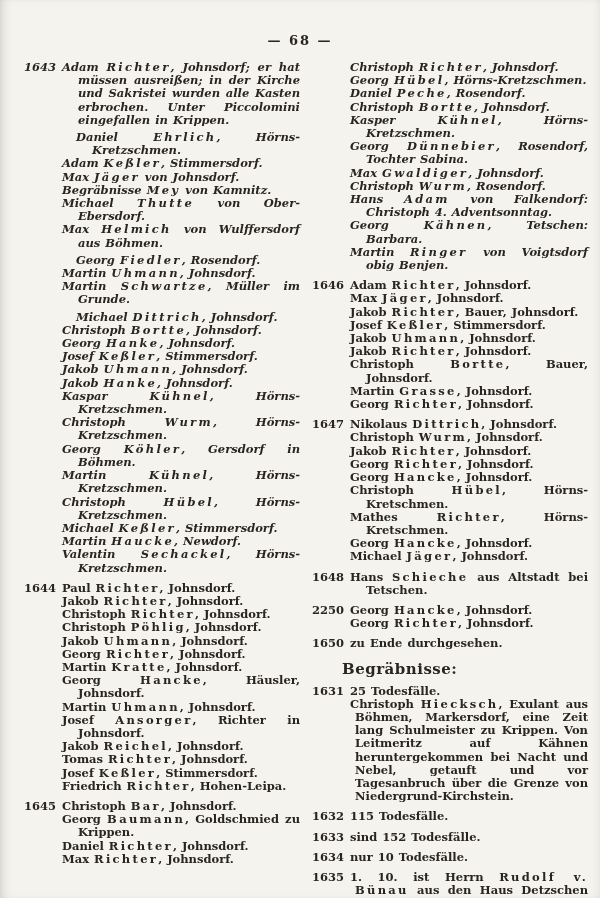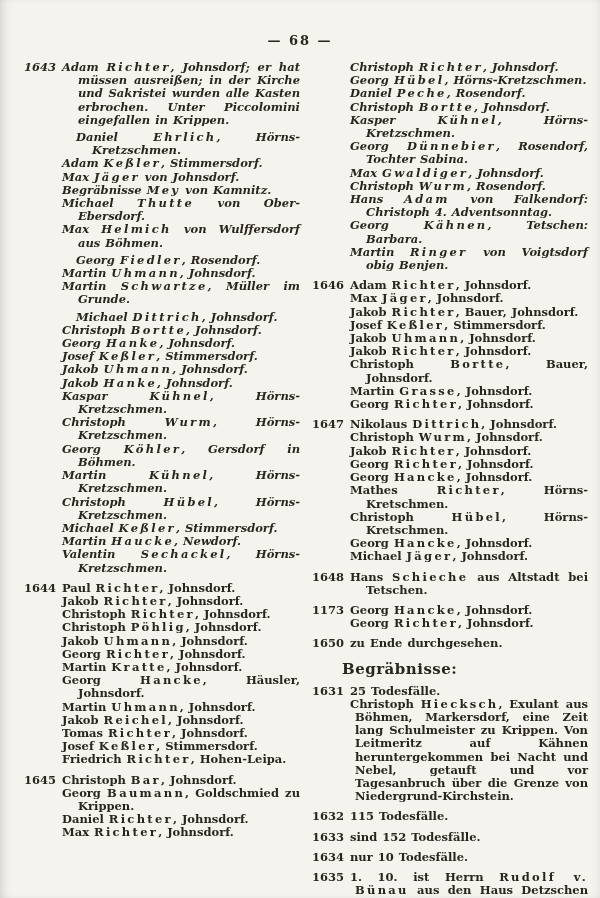--- a/index.html
+++ b/index.html
@@ -99,20 +99,21 @@
           <div class="entries">
             <p class="entry"><span>Paul </span><span class="sp">Richter</span><span>, Johnsdorf.</span></p>
             <p class="entry"><span>Jakob </span><span class="sp">Richter</span><span>, Johnsdorf.</span></p>
             <p class="entry"><span>Christoph </span><span class="sp">Richter</span><span>, Johnsdorf.</span></p>
             <p class="entry"><span>Christoph </span><span class="sp">Pöhlig</span><span>, Johnsdorf.</span></p>
             <p class="entry"><span>Jakob </span><span class="sp">Uhmann</span><span>, Johnsdorf.</span></p>
             <p class="entry"><span>Georg </span><span class="sp">Richter</span><span>, Johnsdorf.</span></p>
             <p class="entry"><span>Martin </span><span class="sp">Kratte</span><span>, Johnsdorf.</span></p>
             <p class="entry"><span>Georg </span><span class="sp">Hancke</span><span>, Häusler, Johnsdorf.</span></p>
             <p class="entry"><span>Martin </span><span class="sp">Uhmann</span><span>, Johnsdorf.</span></p>
+            <p class="entry"><span>Josef </span><span class="sp">Ansorger</span><span>, Richter in Johnsdorf.</span></p>
             <p class="entry"><span>Jakob </span><span class="sp">Reichel</span><span>, Johnsdorf.</span></p>
             <p class="entry"><span>Tomas </span><span class="sp">Richter</span><span>, Johnsdorf.</span></p>
             <p class="entry"><span>Josef </span><span class="sp">Keßler</span><span>, Stimmersdorf.</span></p>
             <p class="entry"><span>Friedrich </span><span class="sp">Richter</span><span>, Hohen-Leipa.</span></p>
           </div>
         </div>
         <div class="year-block">
           <div class="year">1645</div>
           <div class="entries">
             <p class="entry"><span>Christoph </span><span class="sp">Bar</span><span>, Johnsdorf.</span></p>
@@ -154,34 +155,34 @@
           </div>
         </div>
         <div class="year-block">
           <div class="year">1647</div>
           <div class="entries">
             <p class="entry"><span>Nikolaus </span><span class="sp">Dittrich</span><span>, Johnsdorf.</span></p>
             <p class="entry"><span>Christoph </span><span class="sp">Wurm</span><span>, Johnsdorf.</span></p>
             <p class="entry"><span>Jakob </span><span class="sp">Richter</span><span>, Johnsdorf.</span></p>
             <p class="entry"><span>Georg </span><span class="sp">Richter</span><span>, Johnsdorf.</span></p>
             <p class="entry"><span>Georg </span><span class="sp">Hancke</span><span>, Johnsdorf.</span></p>
+            <p class="entry"><span>Christoph </span><span class="sp">Hübel</span><span>, Hörns-Kretschmen.</span></p>
             <p class="entry"><span>Mathes </span><span class="sp">Richter</span><span>, Hörns-Kretschmen.</span></p>
-            <p class="entry"><span>Christoph </span><span class="sp">Hübel</span><span>, Hörns-Kretschmen.</span></p>
             <p class="entry"><span>Georg </span><span class="sp">Hancke</span><span>, Johnsdorf.</span></p>
             <p class="entry"><span>Michael </span><span class="sp">Jäger</span><span>, Johnsdorf.</span></p>
           </div>
         </div>
         <div class="year-block">
           <div class="year">1648</div>
           <div class="entries">
             <p class="entry"><span>Hans </span><span class="sp">Schieche</span><span> aus Altstadt bei Tetschen.</span></p>
           </div>
         </div>
         <div class="year-block">
-          <div class="year">1173</div>
+          <div class="year">2250</div>
           <div class="entries">
             <p class="entry"><span>Georg </span><span class="sp">Hancke</span><span>, Johnsdorf.</span></p>
             <p class="entry"><span>Georg </span><span class="sp">Richter</span><span>, Johnsdorf.</span></p>
           </div>
         </div>
         <div class="year-block">
           <div class="year">1650</div>
           <div class="entries">
             <p class="entry"><span>zu Ende durchgesehen.</span></p>
           </div>

